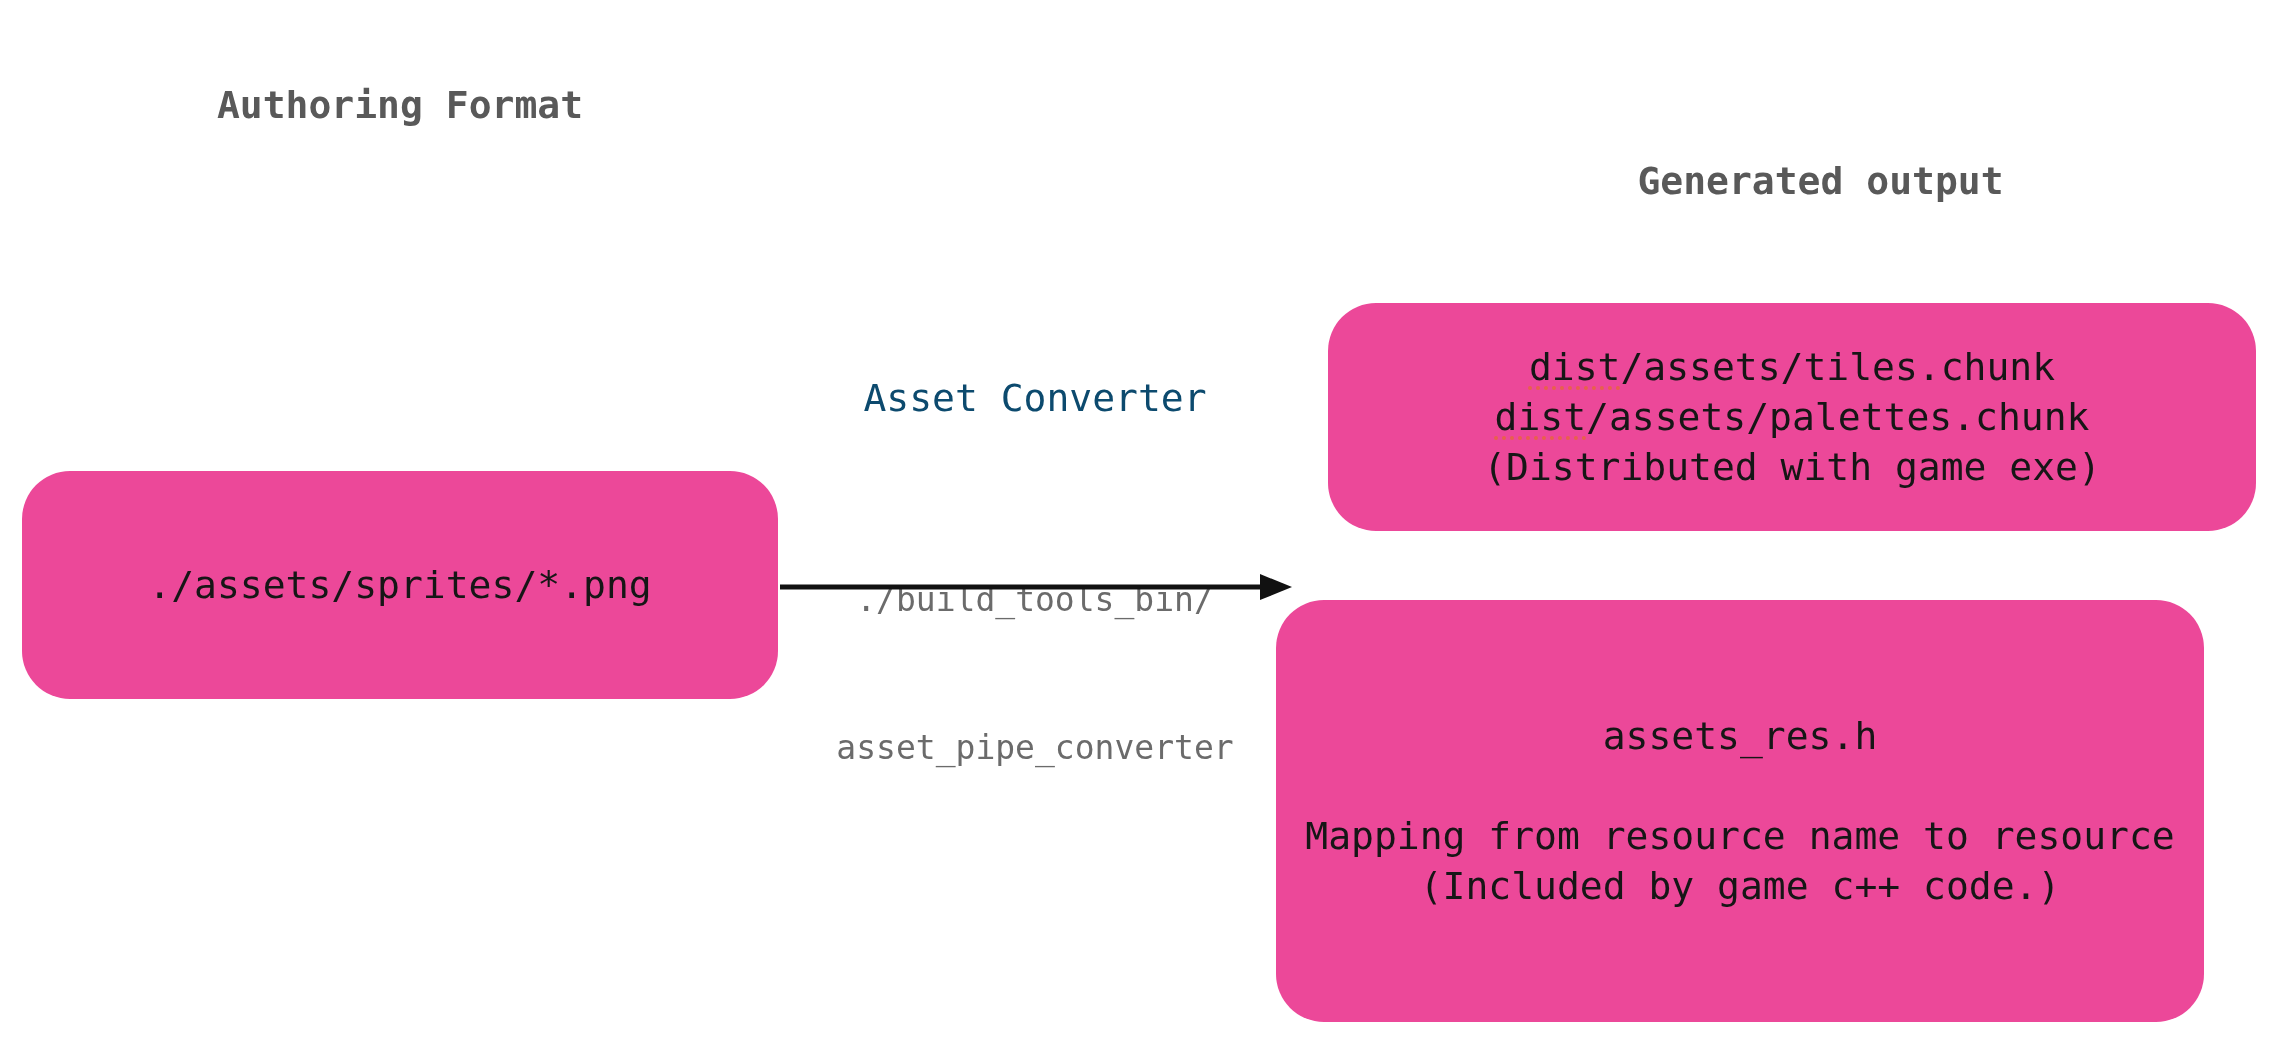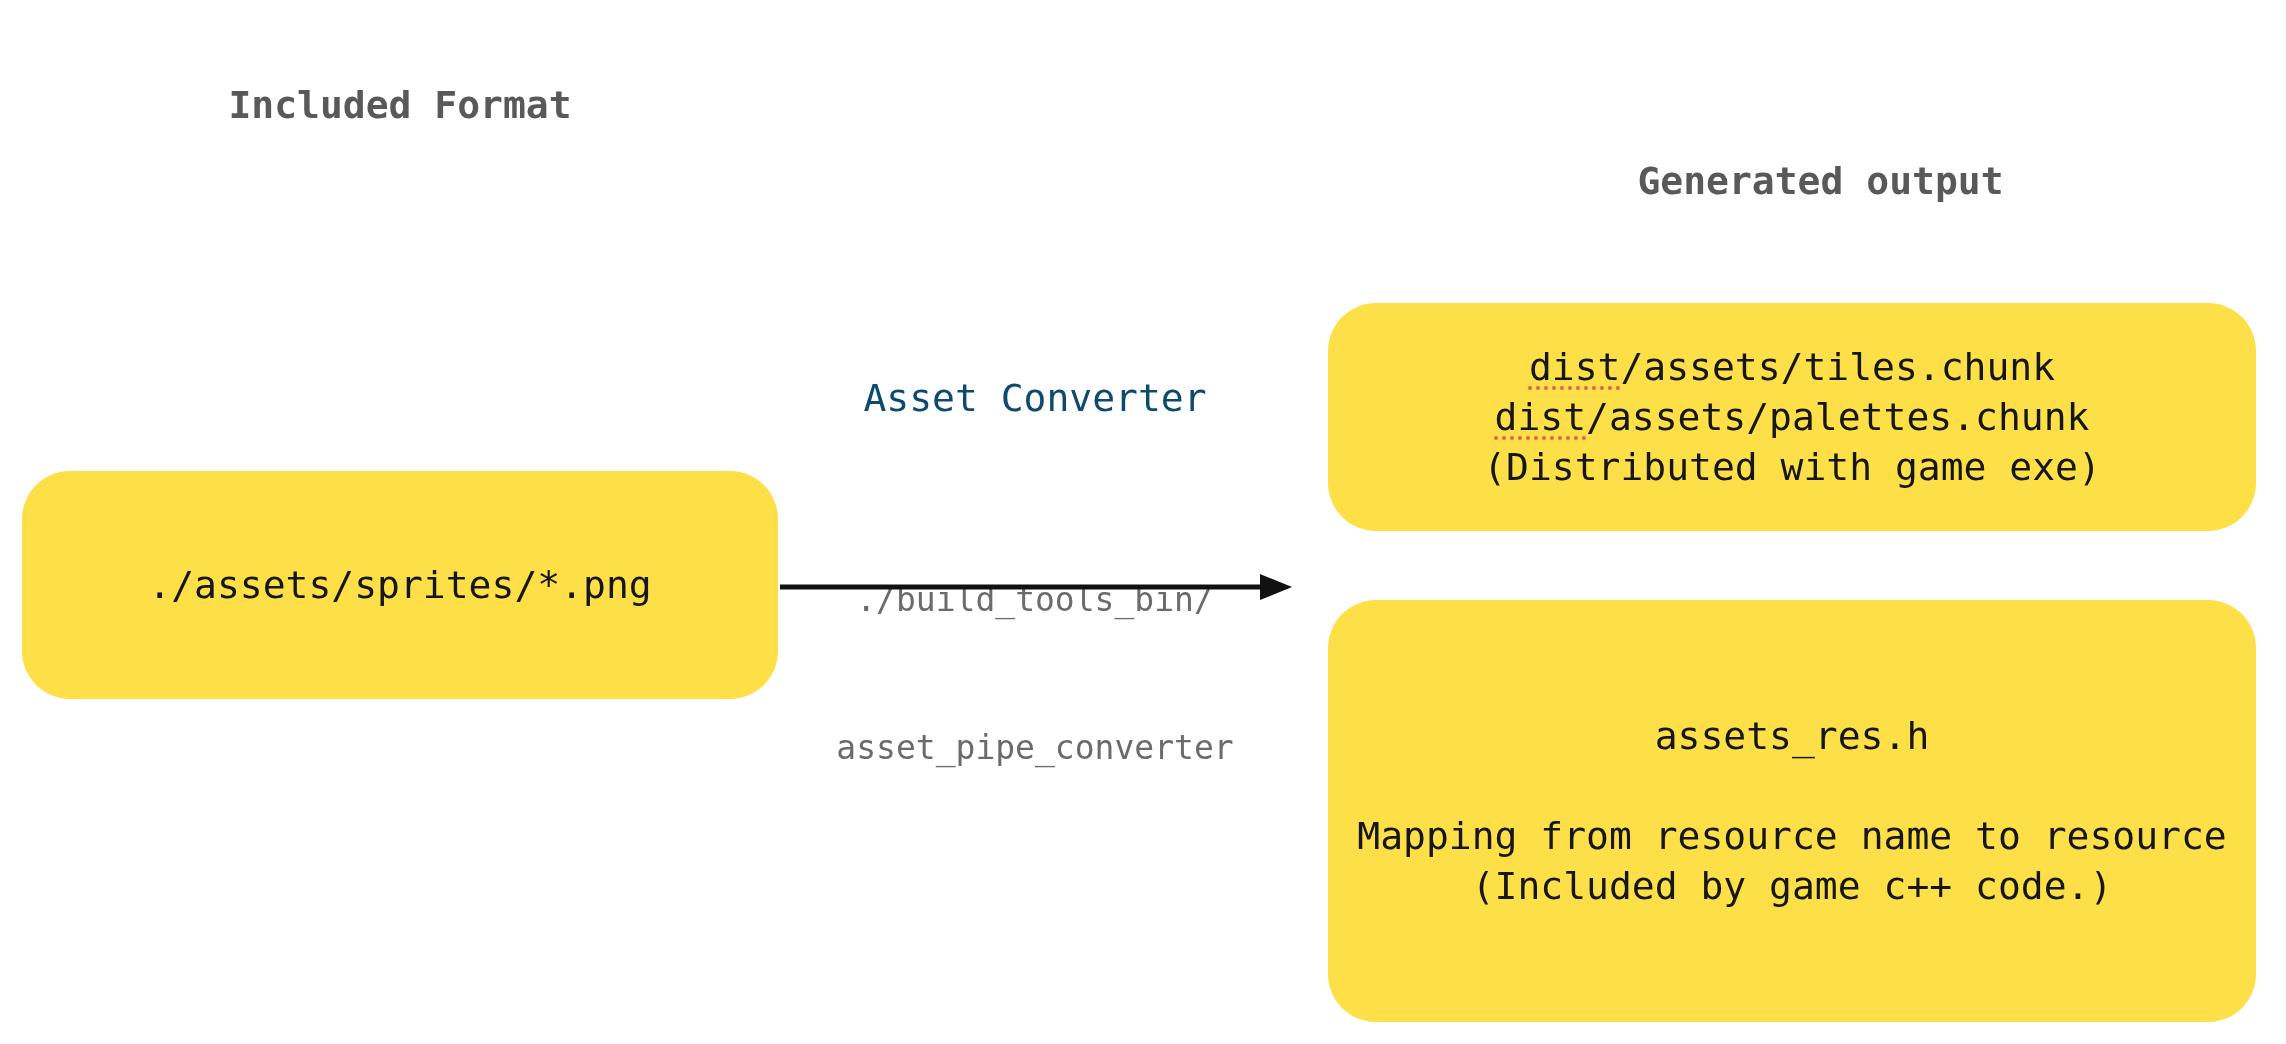--- a/index.html
+++ b/index.html
@@ -24,34 +24,34 @@
     color: #595959;
     line-height: 49px;
     text-align: center;
     white-space: pre;
   }
   .heading-left  { left: 22px;   top: 81px;  width: 756px; }
   .heading-right { left: 1359px; top: 59px;  width: 923px; }
 
   
   .node-box {
-    background: #fde047;
+    background: #ec4899;
     border-radius: 48px;
     display: flex;
     flex-direction: column;
     align-items: center;
     justify-content: center;
     color: #161616;
     font-size: 38px;
     line-height: 50px;
     text-align: center;
   }
   .source-box  { left: 22px;   top: 471px; width: 756px; height: 228px; }
   .chunks-box  { left: 1328px; top: 303px; width: 928px; height: 228px; }
-  .header-box  { left: 1328px; top: 600px; width: 928px; height: 422px; }
+  .header-box  { left: 1276px; top: 600px; width: 928px; height: 422px; }
 
   .line { white-space: pre; min-height: 50px; }
   .spacer { min-height: 50px; }
 
   
   .converter-title {
     left: 785px; top: 374px; width: 500px;
     font-size: 38px; color: #0c4a6e;
     line-height: 49px; text-align: center; white-space: pre;
   }
@@ -72,21 +72,21 @@
     text-decoration-thickness: 4px;
     text-underline-offset: 6px;
     text-decoration-skip-ink: none;
   }
 </style>
 </head>
 <body>
 
 <div class="canvas">
 
-  <div class="abs heading heading-left">Included Format</div>
+  <div class="abs heading heading-left">Authoring Format</div>
 
   <div class="abs heading heading-right">
     <div class="line">Generated output</div>
     <div class="line">by asset converter</div>
   </div>
 
   <div class="abs node-box source-box">
     <div class="line">./assets/sprites/*.png</div>
   </div>
 

